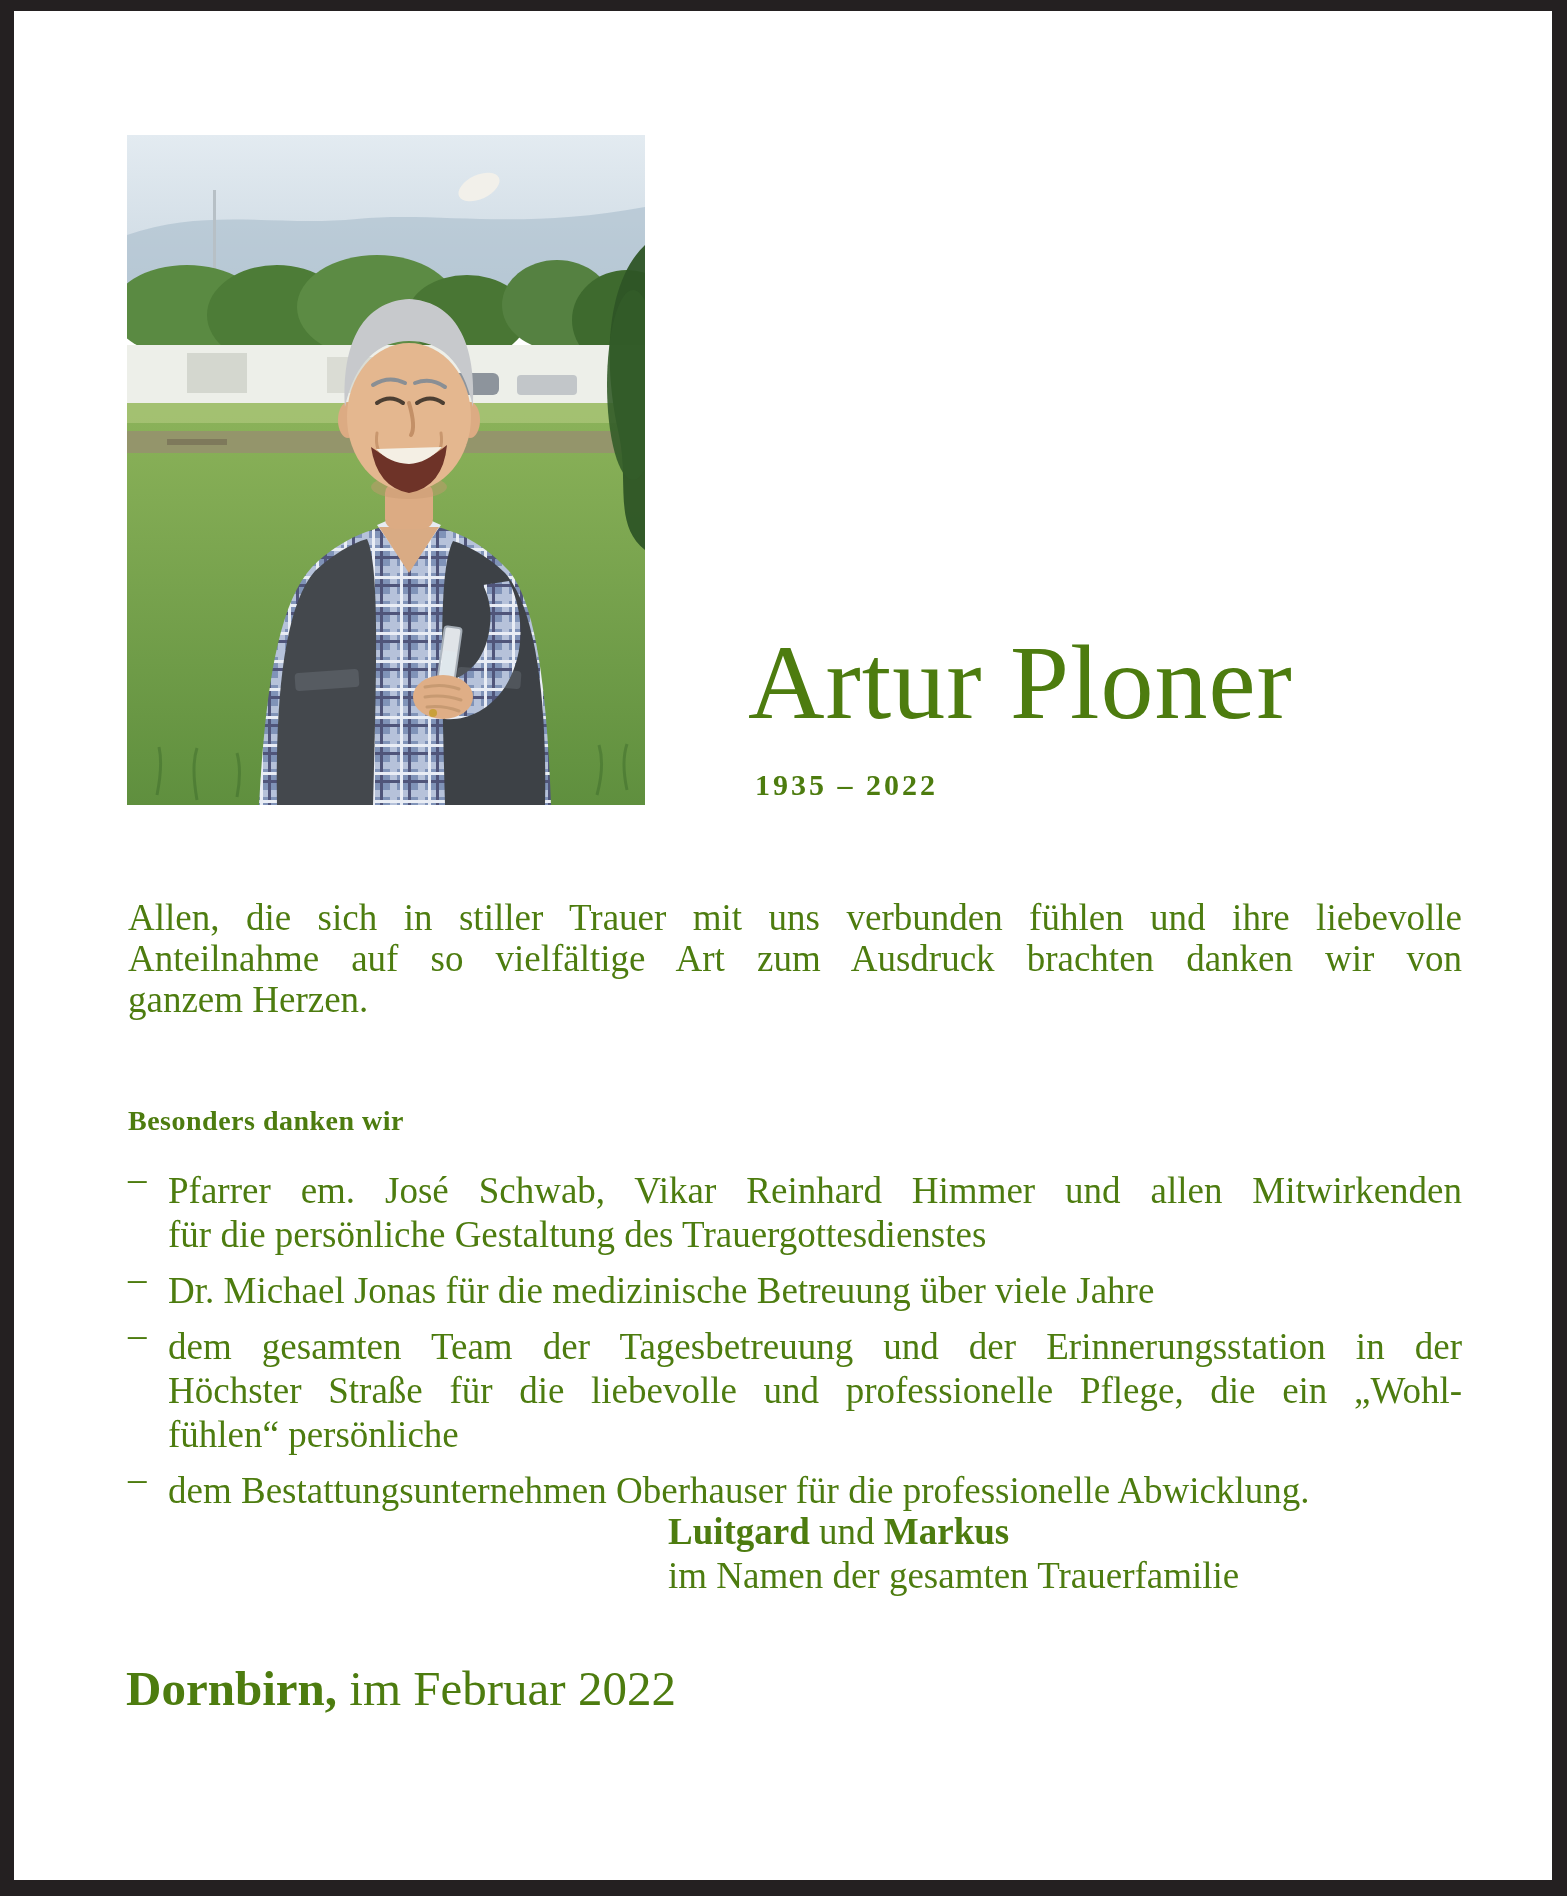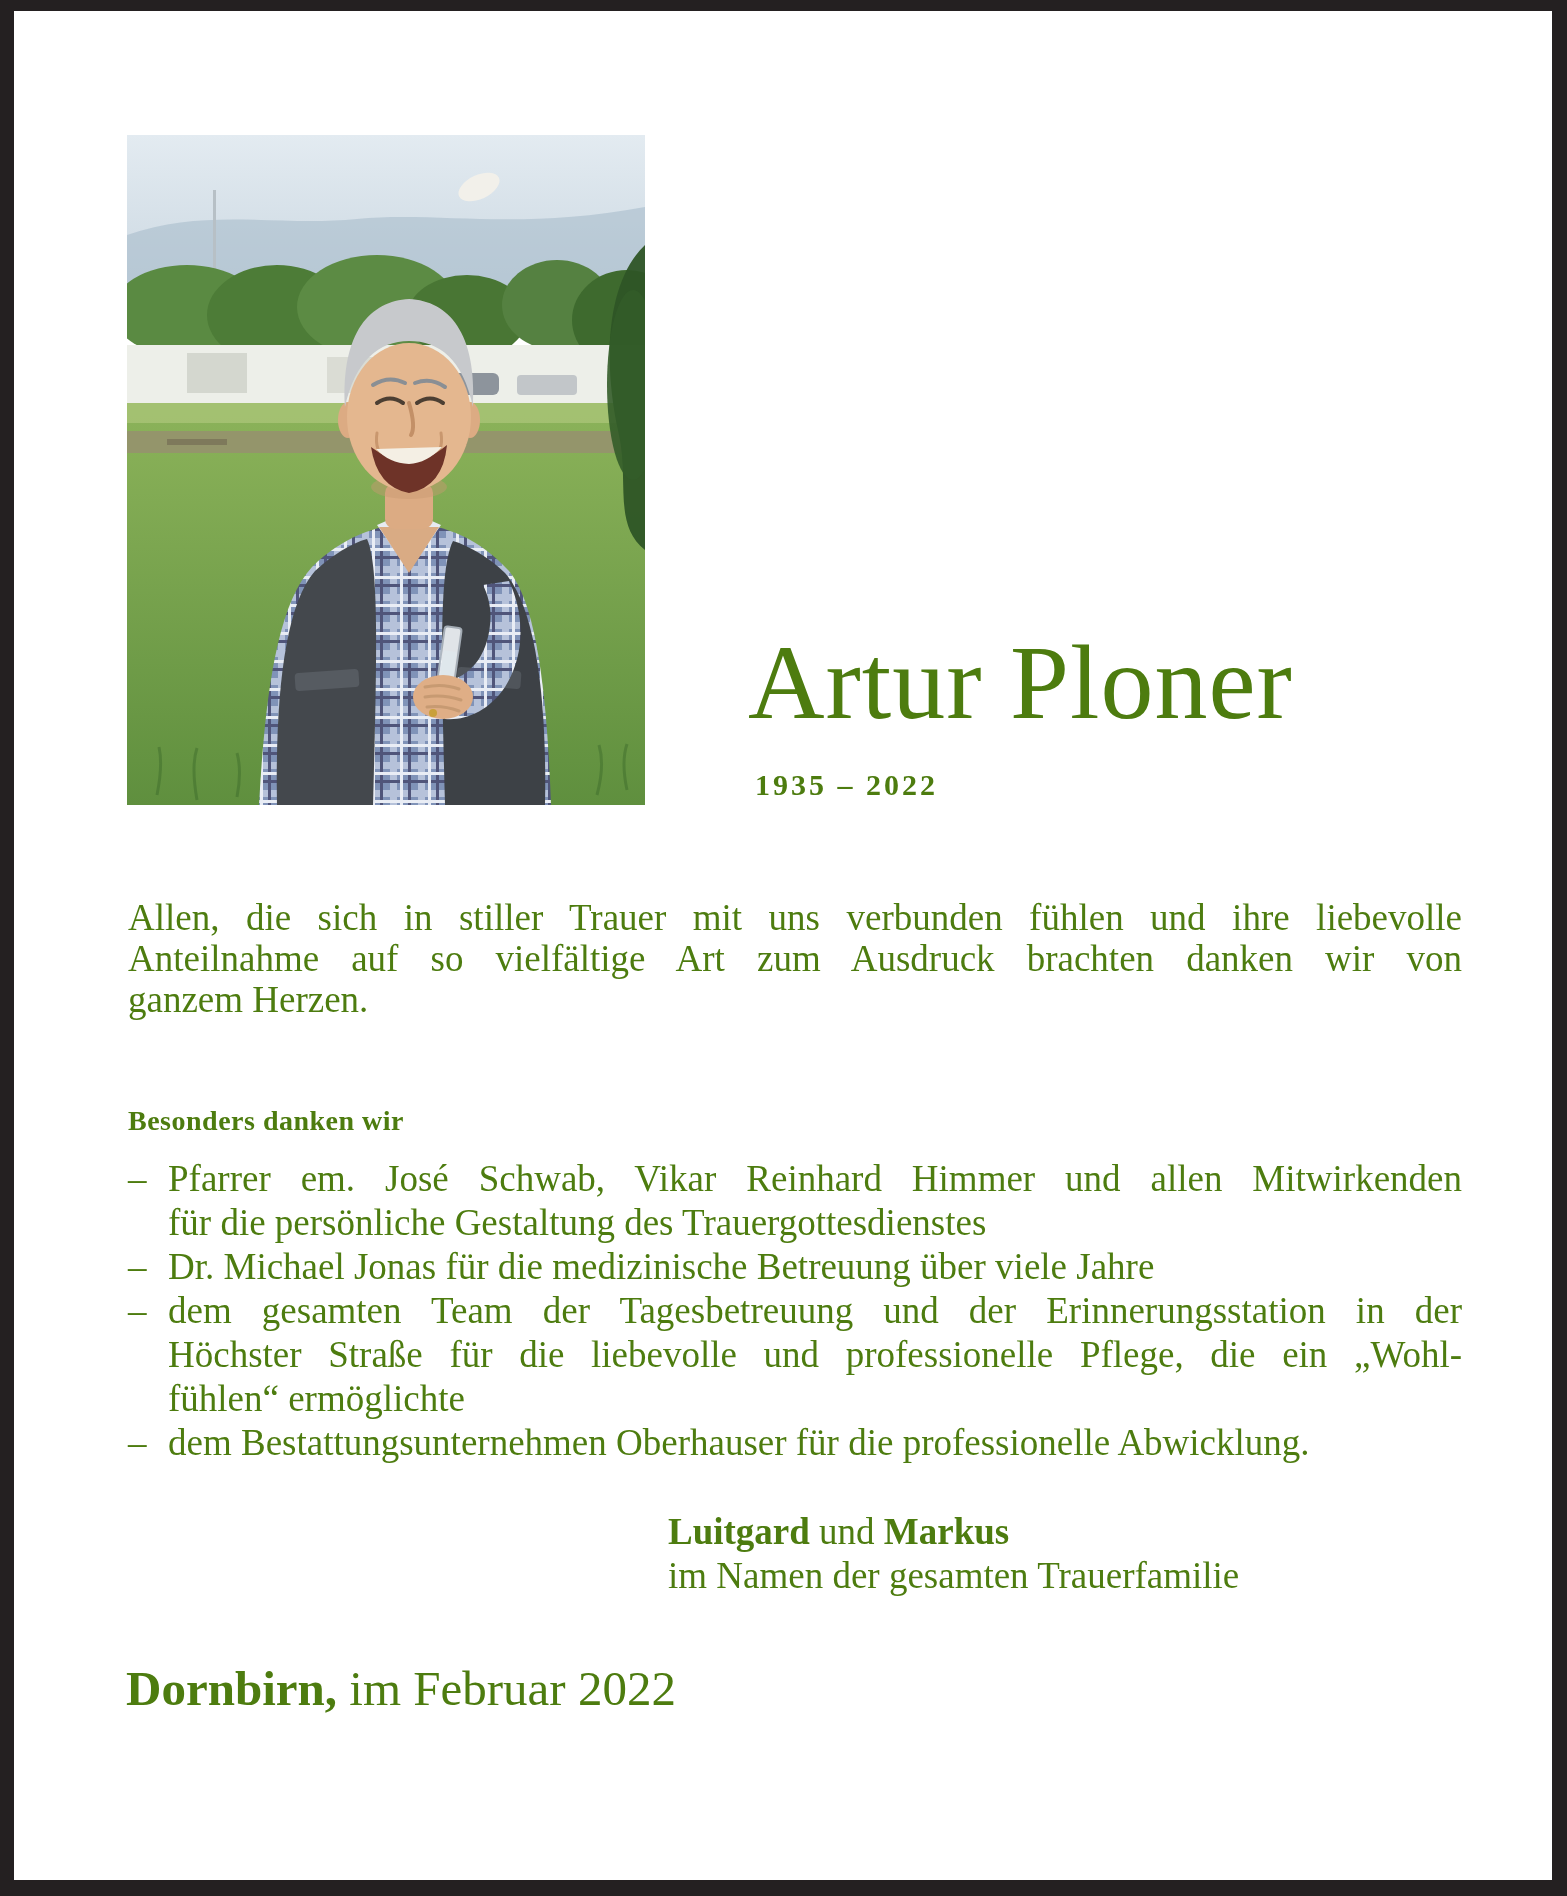--- a/index.html
+++ b/index.html
@@ -40,21 +40,21 @@
   .thanks-heading{
     position:absolute;left:128px;top:1105px;
     font-size:28px;font-weight:700;letter-spacing:0.5px;white-space:nowrap;
   }
   .thanks-list{
     position:absolute;left:128px;top:1157px;width:1334px;
     font-size:37px;line-height:44px;
   }
   .thanks-item{display:flex;align-items:flex-start;}
   .thanks-item .dash{width:40px;flex:0 0 40px;}
-  .thanks-item .item-lines{width:1294px;flex:1 1 auto;}
+  .thanks-item .item-lines{width:1294px;flex:1 1 auto;margin-top:12px;}
   .signature{
     position:absolute;left:668px;top:1510px;
     font-size:37px;line-height:44px;white-space:nowrap;
   }
   .b{font-weight:700;}
   .footer{
     position:absolute;left:126px;top:1660px;
     font-size:49px;white-space:nowrap;
   }
 </style>
@@ -184,21 +184,21 @@
         <span class="dash">–</span>
         <div class="item-lines">
           <div class="tline">Dr. Michael Jonas für die medizinische Betreuung über viele Jahre</div>
         </div>
       </div>
       <div class="thanks-item">
         <span class="dash">–</span>
         <div class="item-lines">
           <div class="tline just">dem gesamten Team der Tagesbetreuung und der Erinnerungsstation in der</div>
           <div class="tline just">Höchster Straße für die liebevolle und professionelle Pflege, die ein „Wohl-</div>
-          <div class="tline">fühlen“ ermöglichte</div>
+          <div class="tline">fühlen“ persönliche</div>
         </div>
       </div>
       <div class="thanks-item">
         <span class="dash">–</span>
         <div class="item-lines">
           <div class="tline">dem Bestattungsunternehmen Oberhauser für die professionelle Abwicklung.</div>
         </div>
       </div>
     </div>
 

